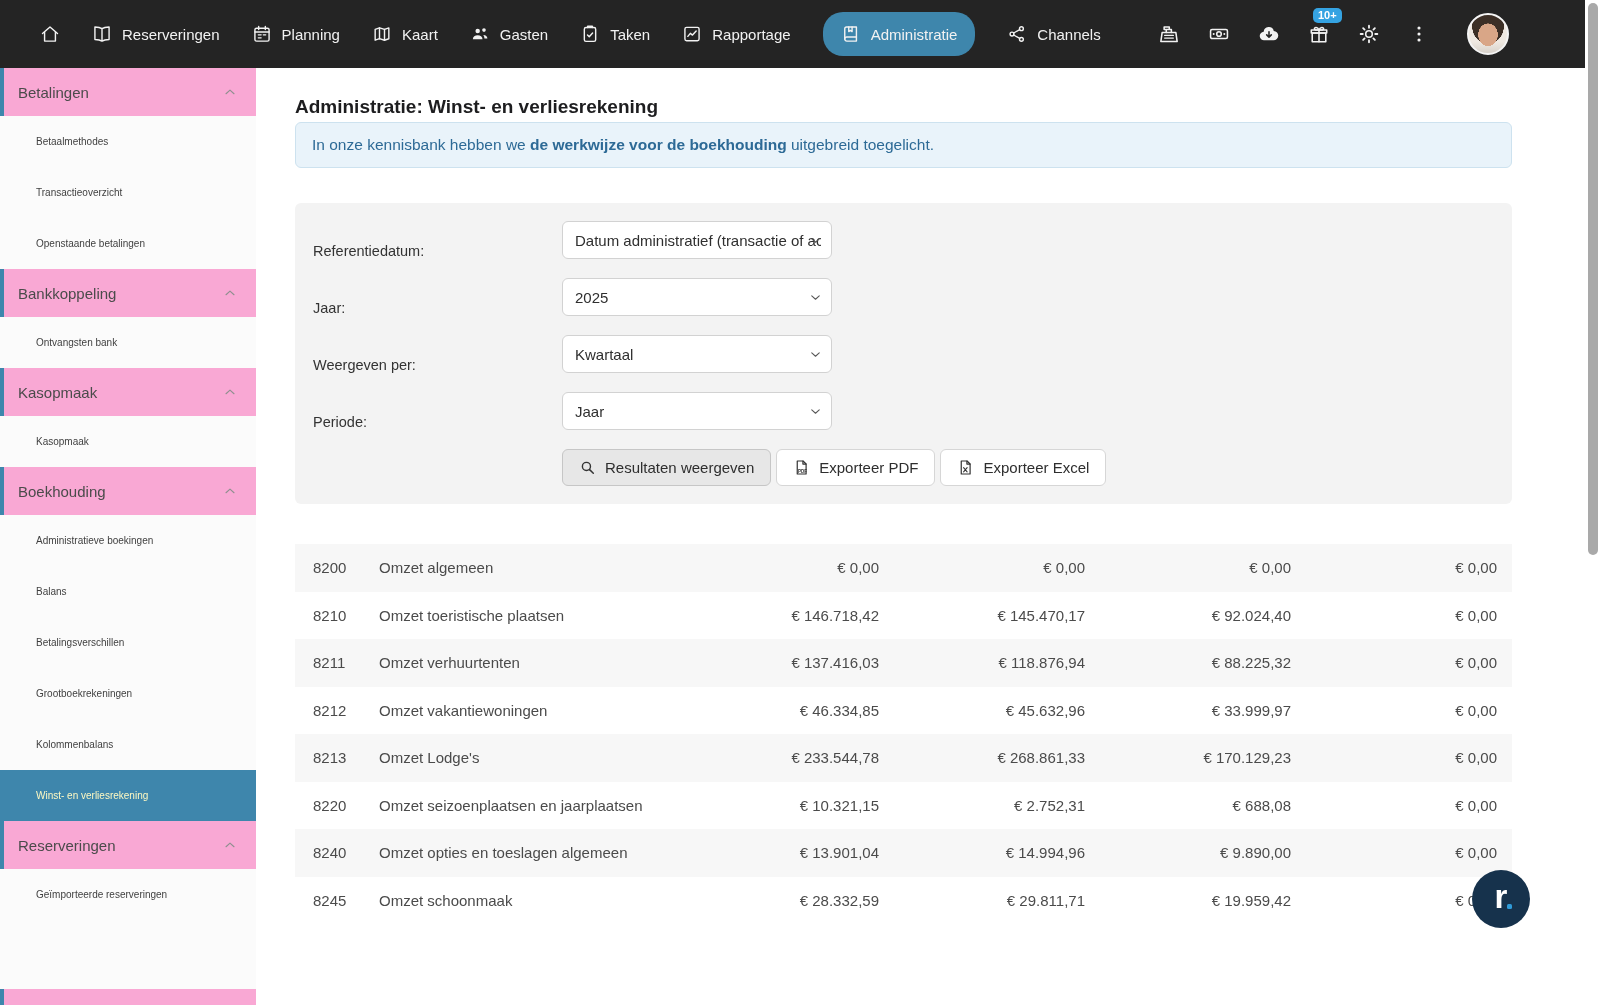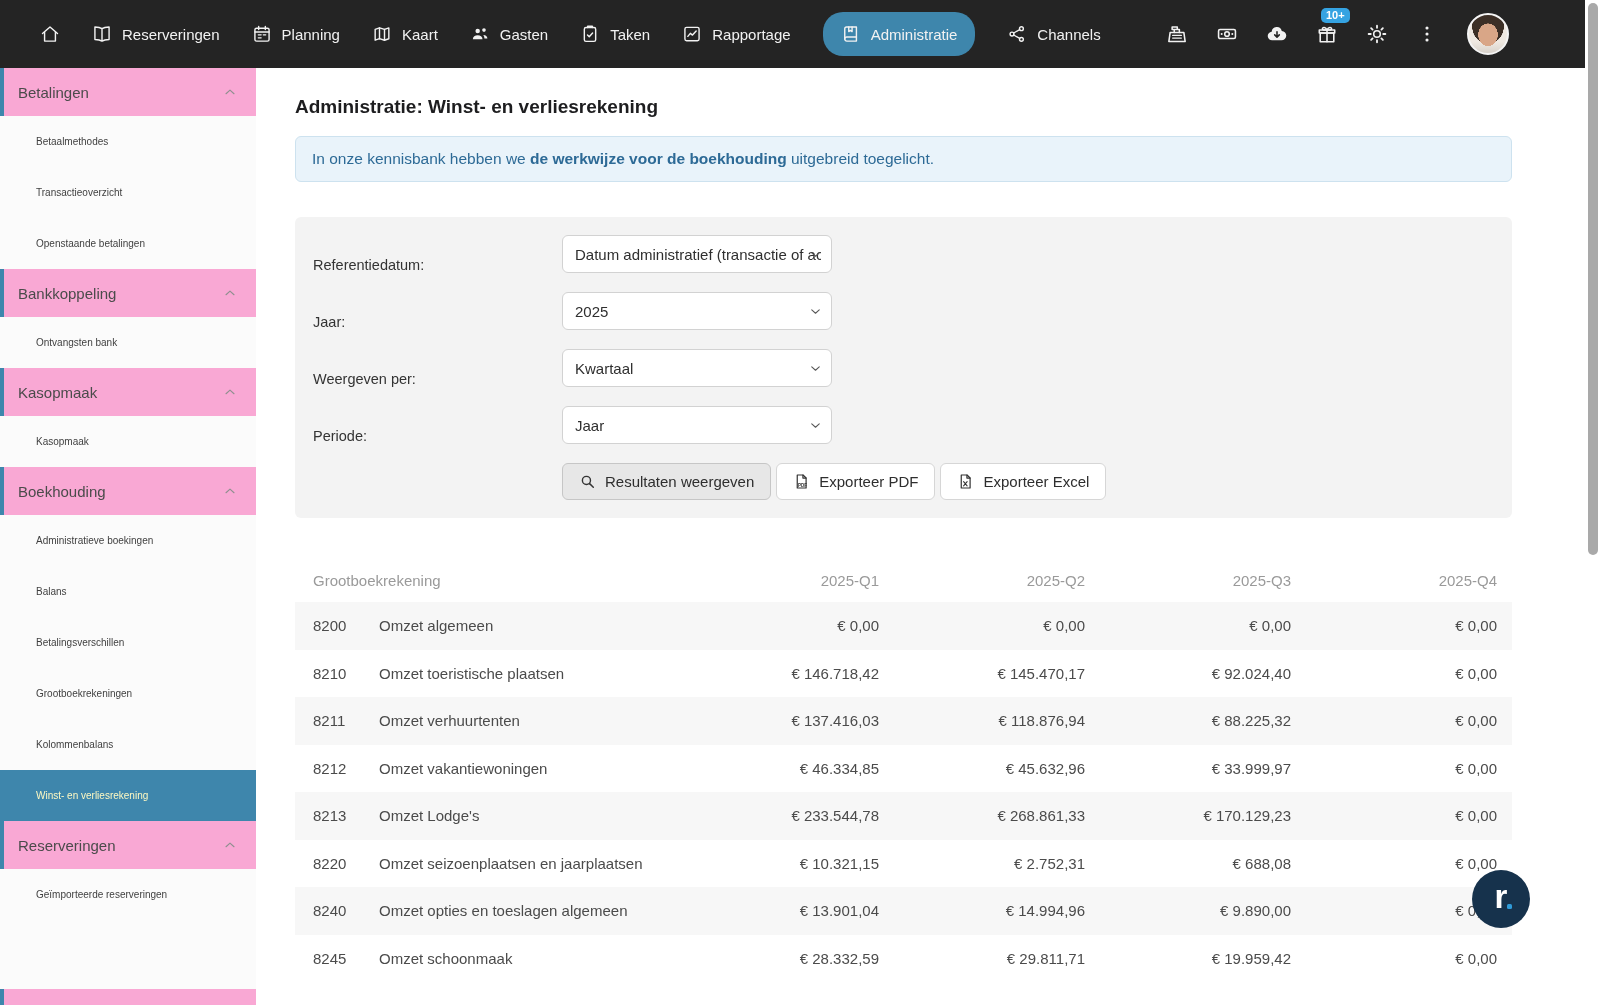--- a/index.html
+++ b/index.html
@@ -12,21 +12,21 @@
   .app{width:1585px;height:1005px;display:flex;flex-direction:column}
 
   
   .topbar{height:68px;background:var(--topbar);display:flex;align-items:center;
     padding:0 76px 0 40px;flex:0 0 auto;color:#f2f2f2}
   .nav-left{display:flex;align-items:center;gap:32px;flex:1 1 auto}
   .nav-item{display:flex;align-items:center;gap:10px;font-size:15px;font-weight:500;
     color:#f2f2f2;cursor:pointer;white-space:nowrap}
   .nav-item .ic{width:20px;height:20px}
   .nav-item.active{background:var(--accent);border-radius:20px;height:44px;padding:0 18px}
-  .nav-right{display:flex;gap:28px}
+  .nav-right{display:flex;gap:36px}
   .nav-actions{display:flex;align-items:center;gap:26px}
   .icon-btn{position:relative;width:24px;height:24px;display:flex;align-items:center;
     justify-content:center;cursor:pointer}
   .icon-btn .ic{width:22px;height:22px}
   .badge{position:absolute;top:-14px;left:6px;background:var(--badge);color:#fff;
     font-size:11px;font-weight:700;border-radius:5px;padding:2px 5px;line-height:1}
   .avatar{width:42px;height:42px;border-radius:50%;border:2px solid #f5f5f5;cursor:pointer;
     background:
       radial-gradient(ellipse 26% 30% at 50% 52%, #d9a687 0 98%, transparent 100%),
       radial-gradient(ellipse 42% 46% at 50% 30%, #3c2f26 0 98%, transparent 100%),
@@ -40,21 +40,21 @@
     display:flex;align-items:center;justify-content:space-between;padding:0 18px 0 14px;
     font-size:15px;color:#4b4b4b;cursor:pointer}
   .sec-header .ic{width:16px;height:16px;color:#8f8f8f}
   .side-item{padding:15px 20px 15px 36px;font-size:10px;line-height:21px;color:#3f3f3f;
     cursor:pointer;background:#fbfbfb}
   .side-item.active{background:var(--accent);color:#fef9c3}
   .sec-header.partial{margin-top:auto;height:16px;flex:0 0 16px}
 
   
   main{flex:1 1 auto;min-width:0;padding:28px 73px 0 39px;overflow:hidden}
-  h1{font-size:19px;font-weight:700;color:#1d1d1f;margin-bottom:18px}
+  h1{font-size:19px;font-weight:700;color:#1d1d1f;margin-bottom:4px}
   .banner{background:var(--banner-bg);border:1px solid #cde2ef;border-radius:6px;
     padding:13px 16px;font-size:15.5px;color:var(--banner-text);margin-bottom:35px}
   .banner-link{color:var(--banner-text);font-weight:700;cursor:pointer}
 
   .filter-panel{background:#f3f3f3;border-radius:6px;padding:18px;margin-bottom:40px}
   .f-row{display:flex;align-items:flex-end;margin-bottom:19px}
   .f-label{width:249px;font-size:14.5px;color:#333}
   .select{position:relative;width:270px;height:38px;background:#fff;border:1px solid #d2d2d2;
     border-radius:6px;display:flex;align-items:center;padding:0 10px 0 12px;font-size:15px;
     color:#2f2f2f;cursor:pointer;overflow:hidden}
@@ -365,27 +365,20 @@
                   <path d="M14 3v4.2h4.4"></path>
                   <path d="M9.3 12.2l5 6M14.3 12.2l-5 6" stroke-width="1.5"></path>
                 </svg>
               </span>
             <span>Exporteer Excel</span>
           </button>
         </div>
       </section>
 
       <div class="table">
-        <div class="t-head">
-            <div class="th-name">Grootboekrekening</div>
-            <div class="t-val">2025-Q1</div>
-            <div class="t-val">2025-Q2</div>
-            <div class="t-val">2025-Q3</div>
-            <div class="t-val">2025-Q4</div>
-          </div>
         <div>
             <div class="t-row alt">
               <div class="t-code">8200</div>
               <div class="t-name">Omzet algemeen</div>
               <div class="t-val">€ 0,00</div>
               <div class="t-val">€ 0,00</div>
               <div class="t-val">€ 0,00</div>
               <div class="t-val">€ 0,00</div>
             </div>
             <div class="t-row">

